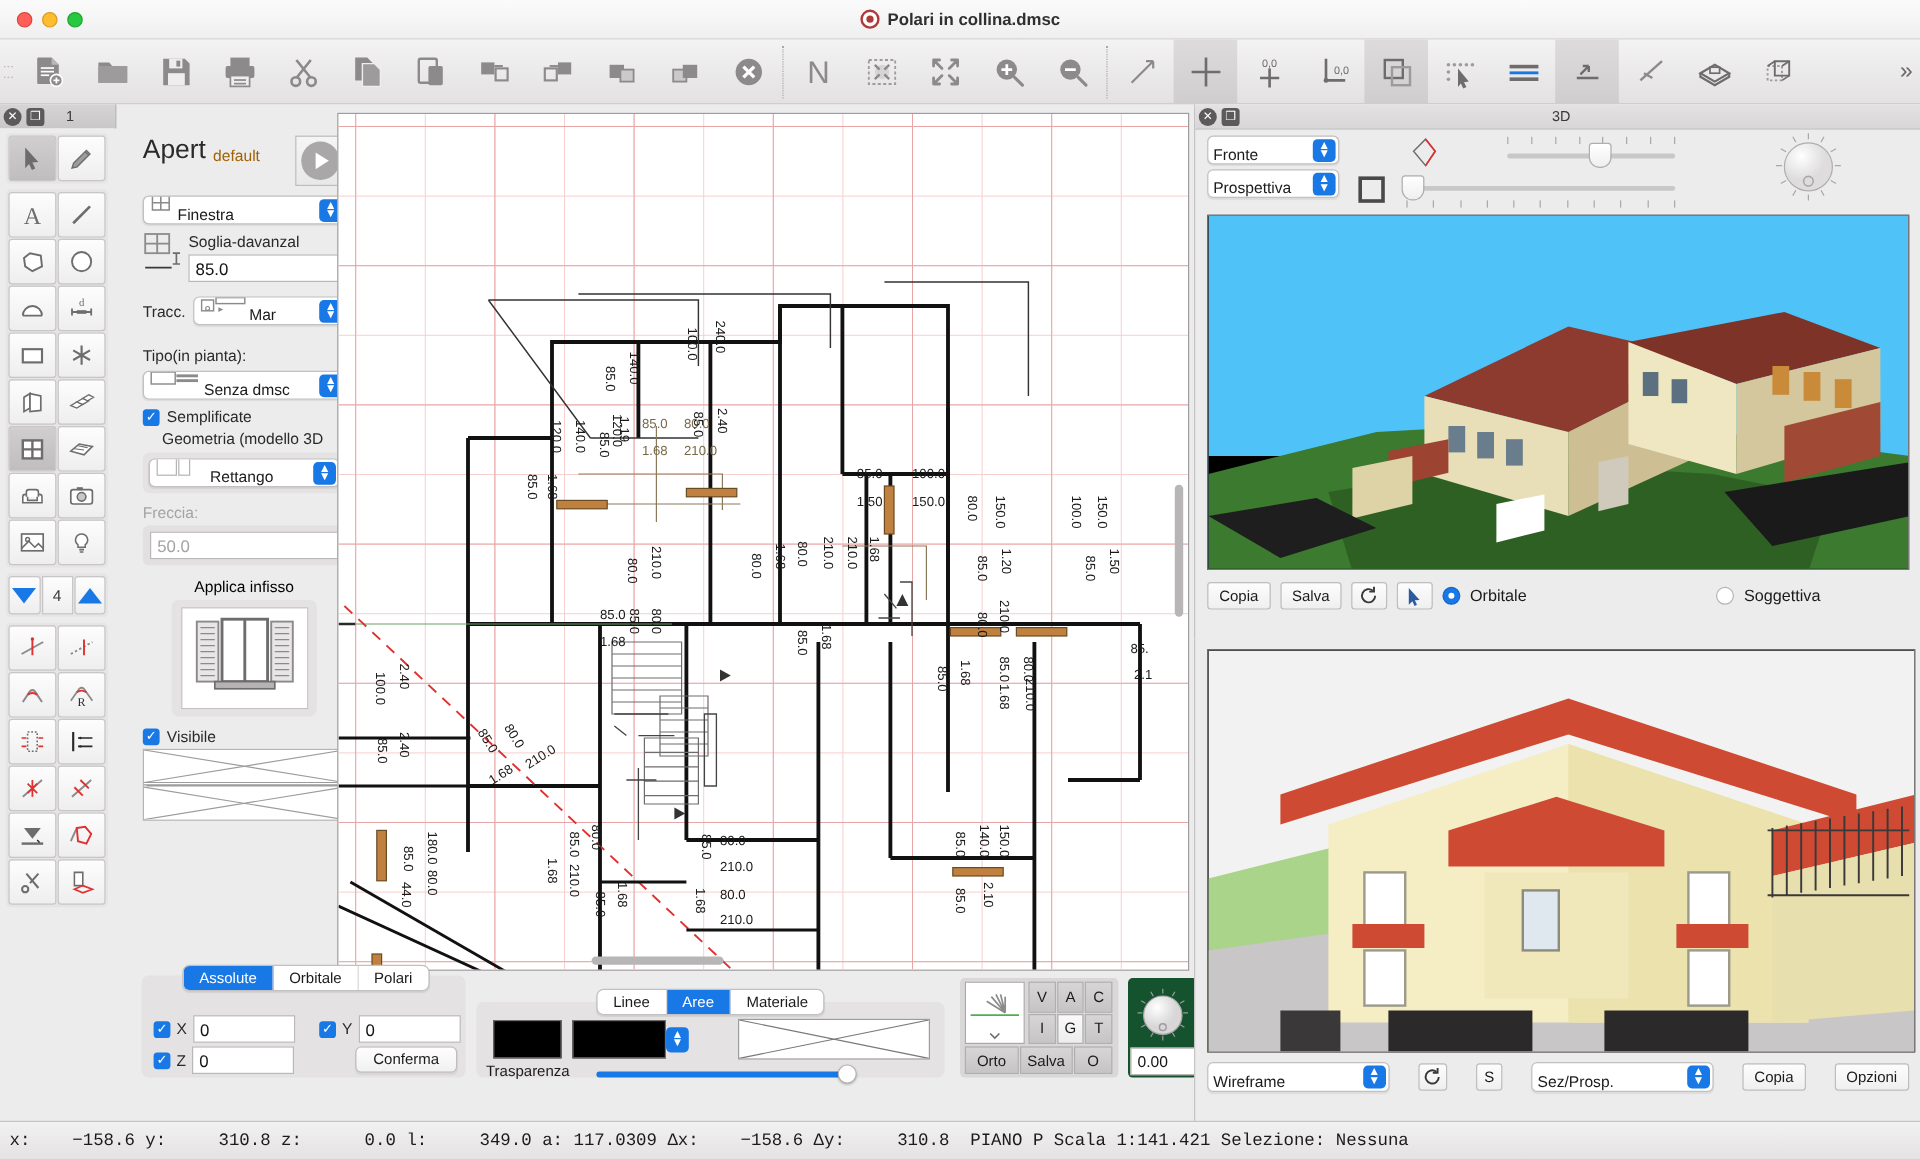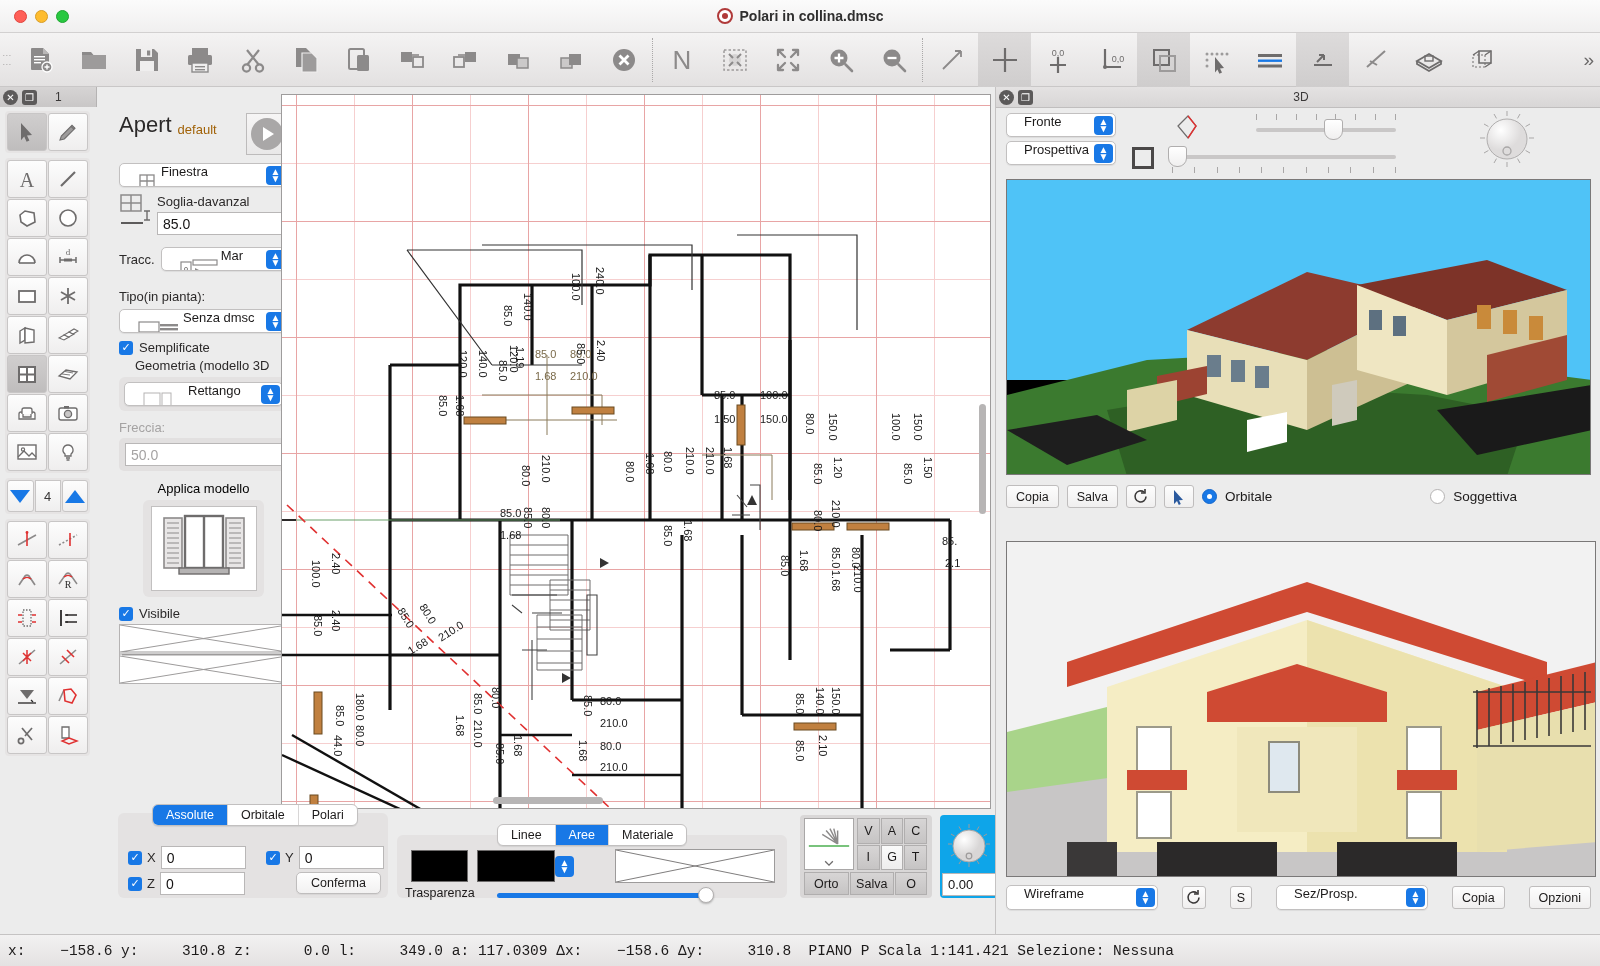--- a/index.html
+++ b/index.html
@@ -132,21 +132,21 @@
     width: 32px; height: 32px; border-radius: 50%; background: #a9a7a7;
     display: flex; align-items: center; justify-content: center;
   }
   .play-tri { width: 0; height: 0; border-top: 7px solid transparent;
     border-bottom: 7px solid transparent; border-left: 11px solid #fff;
     margin-left: 3px; }
 
   .popup {
     position: relative; height: 24px; background: #fff;
     border: 1px solid #c2c0c0; border-radius: 5px;
-    display: flex; align-items: flex-start; padding: 0 26px 0 17px;
+    display: flex; align-items: flex-end; padding: 0 26px 0 4px;
     font-size: 13px; color: #1c1a1a; overflow: hidden;
     box-shadow: 0 1px 1px rgba(0,0,0,.07);
   }
   .popup .stepper {
     position: absolute; right: 2px; top: 2px; width: 19px; height: 19px;
     background: #1878e6; border-radius: 4px; color: #fff;
     display: flex; flex-direction: column; align-items: center;
     justify-content: center; line-height: .62; font-size: 10px;
   }
   .field {
@@ -251,21 +251,21 @@
     background: #d9d7d7; border-radius: 4px; padding: 3px;
   }
   .vp-cell {
     background: linear-gradient(#d7d5d5,#c6c4c4); border: 1px solid #b0aeae;
     display: flex; align-items: center; justify-content: center;
     font-size: 12.5px; color: #1c1a1a;
   }
   .vp-cell.lite { background: linear-gradient(#fafafa,#eeeded); }
   .dialbox {
     position: absolute; left: 940px; top: 815px; width: 58px; height: 83px;
-    background: #0ea5e9; border-radius: 4px;
+    background: #14532d; border-radius: 4px;
   }
 
   
   .panel3d {
     position: absolute; left: 995px; top: 87px; width: 605px; height: 446px;
     background: #ececec; border-left: 1px solid #c5c3c3;
   }
   .p3d-head {
     height: 21px; background: linear-gradient(#e4e2e2,#d8d6d6);
     border-bottom: 1px solid #c0bebe;
@@ -865,21 +865,21 @@
             <span>▼</span>
           </span>
       </div>
     </div>
 
     <div class="row-lbl gray-txt" style="margin-top:9px">Freccia:</div>
     <div class="disabled-box" style="margin-top:3px">
       <div class="field gray-txt">50.0</div>
     </div>
 
-    <div style="text-align:center;margin-top:10px">Applica modello</div>
+    <div style="text-align:center;margin-top:10px">Applica infisso</div>
     <div class="applica-box" style="margin:4px 24px 0">
       <div style="background:#fff;border:1px solid #c2c0c0;padding:7px 9px">
         <svg width="86" height="66" viewBox="0 0 86 66">
           <rect x="3" y="4" width="18" height="50" fill="#e8e6e6" stroke="#8c8a8a" stroke-width="1.6"></rect>
           <g stroke="#8c8a8a" stroke-width="1.2">
             <path d="M6 9h12M6 14h12M6 19h12M6 24h12M6 29h12M6 34h12M6 39h12M6 44h12M6 49h12"></path>
           </g>
           <rect x="65" y="4" width="18" height="50" fill="#e8e6e6" stroke="#8c8a8a" stroke-width="1.6"></rect>
           <g stroke="#8c8a8a" stroke-width="1.2">
             <path d="M68 9h12M68 14h12M68 19h12M68 24h12M68 29h12M68 34h12M68 39h12M68 44h12M68 49h12"></path>

